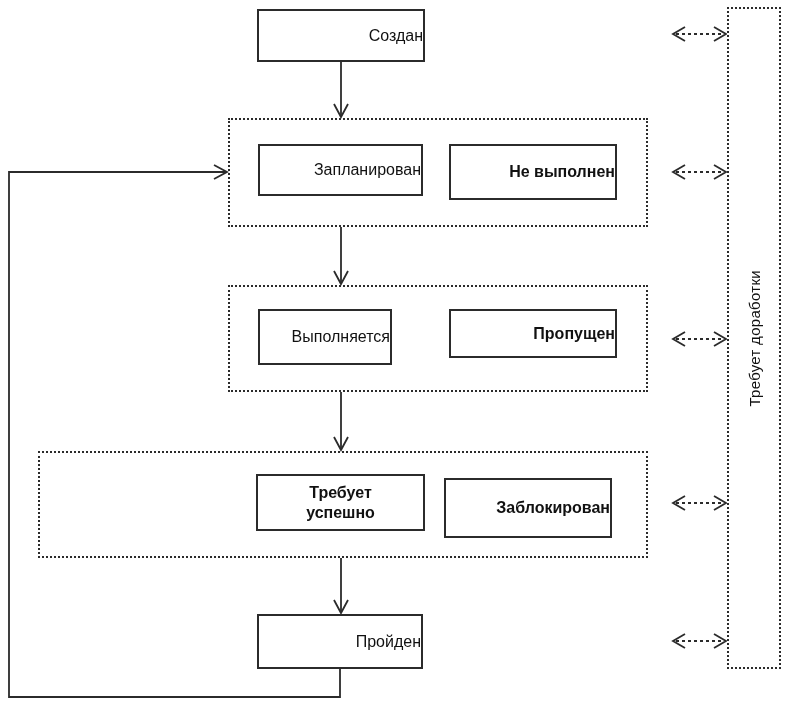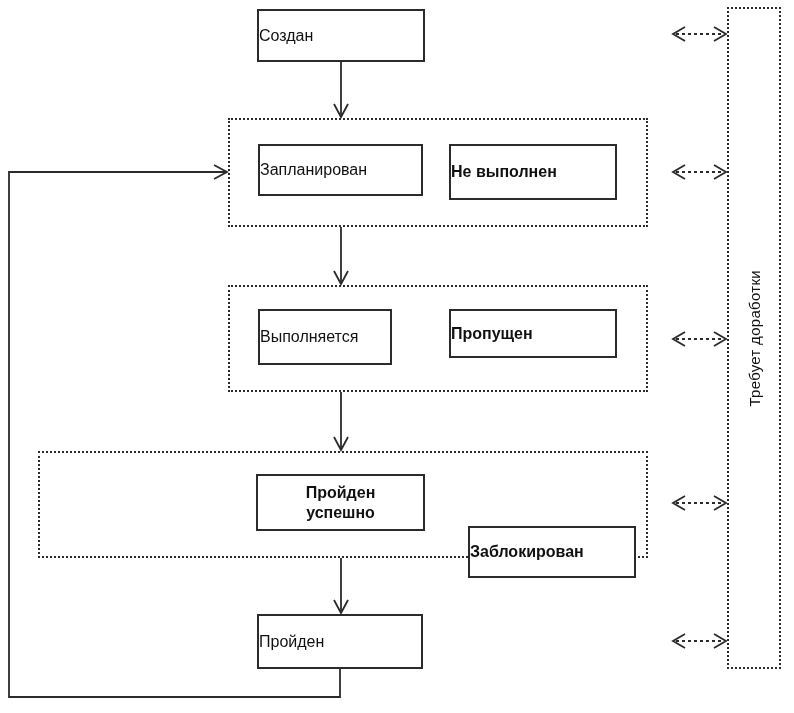--- a/index.html
+++ b/index.html
@@ -3,21 +3,21 @@
 <meta charset="utf-8">
 <style>
   html,body { margin:0; padding:0; background:#ffffff; }
   .canvas {
     position:relative; width:794px; height:713px; background:#ffffff;
     font-family:"Liberation Sans", sans-serif; color:#111111; overflow:hidden;
   }
   svg.connectors { position:absolute; left:0; top:0; width:794px; height:713px; }
   .box {
     position:absolute; box-sizing:border-box; background:#ffffff;
-    border:2px solid #2b2b2b; display:flex; align-items:center; justify-content:flex-start;
+    border:2px solid #2b2b2b; display:flex; align-items:center; justify-content:flex-end;
     font-size:16px; text-align:center; line-height:1.2;
   }
   .bold { font-weight:bold; }
   .group {
     position:absolute; box-sizing:border-box;
     border:2px dotted #2b2b2b; background:transparent;
   }
   .sidebox {
     position:absolute; box-sizing:border-box;
     border:2px dotted #2b2b2b; background:#ffffff;
@@ -108,24 +108,24 @@
   <div class="box" style="left:258px; top:309px; width:134px; height:56px;">
     <span>Выполняется</span>
   </div>
 
   <div class="box bold" style="left:449px; top:309px; width:168px; height:49px;">
     <span>Пропущен</span>
   </div>
 
 
   <div class="box bold passed-pad" style="left:256px; top:474px; width:169px; height:57px;">
-    <span>Пройден успешно</span>
+    <span>Требует успешно</span>
   </div>
 
-  <div class="box bold" style="left:468px; top:478px; width:168px; height:52px;margin-top:48px;">
+  <div class="box bold" style="left:444px; top:478px; width:168px; height:60px;">
     <span>Заблокирован</span>
   </div>
 
   <div class="box" style="left:257px; top:614px; width:166px; height:55px;">
     <span>Пройден</span>
   </div>
 
   <div class="sidebox" style="left:727px; top:7px; width:54px; height:662px;">
     <span class="vtext">Требует доработки</span>
   </div>

